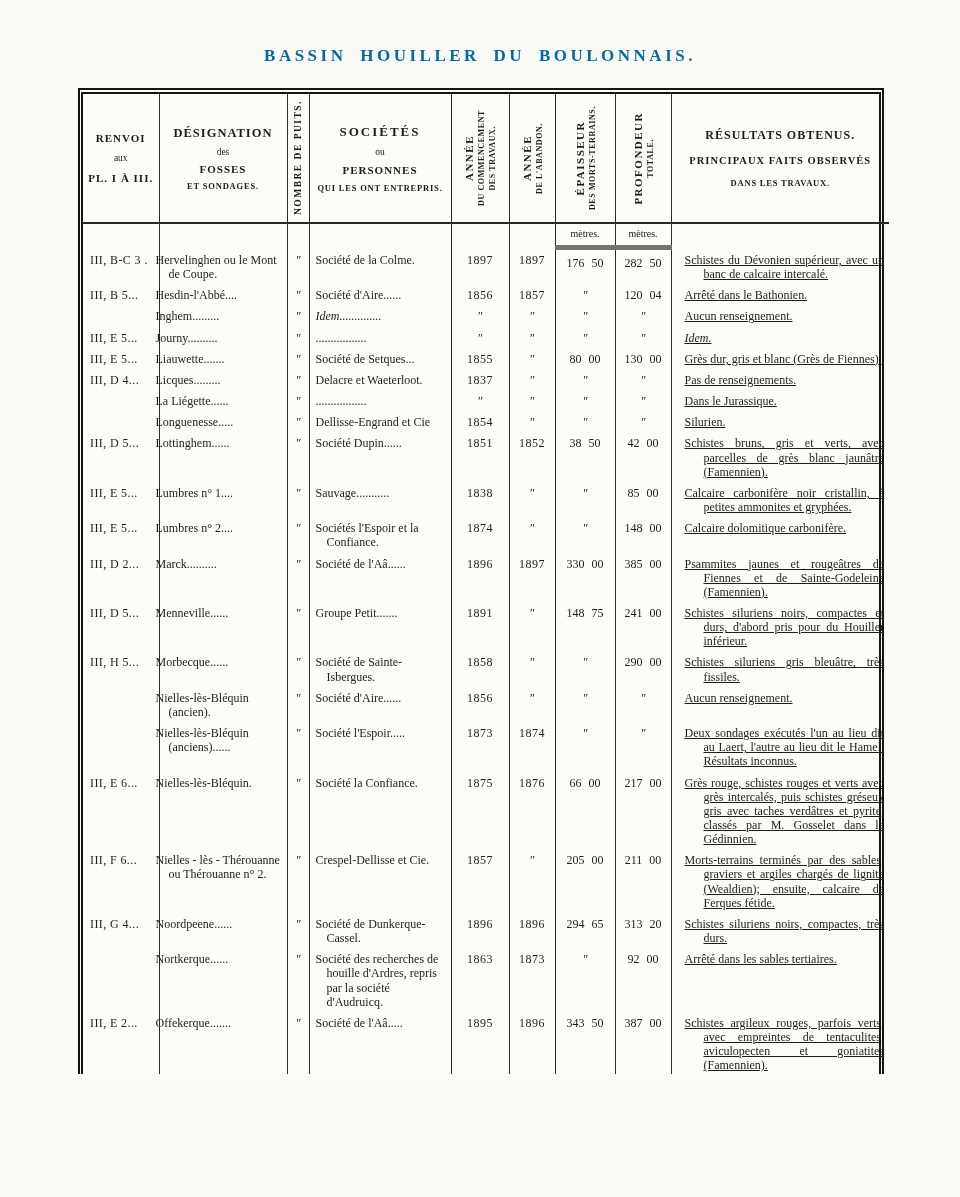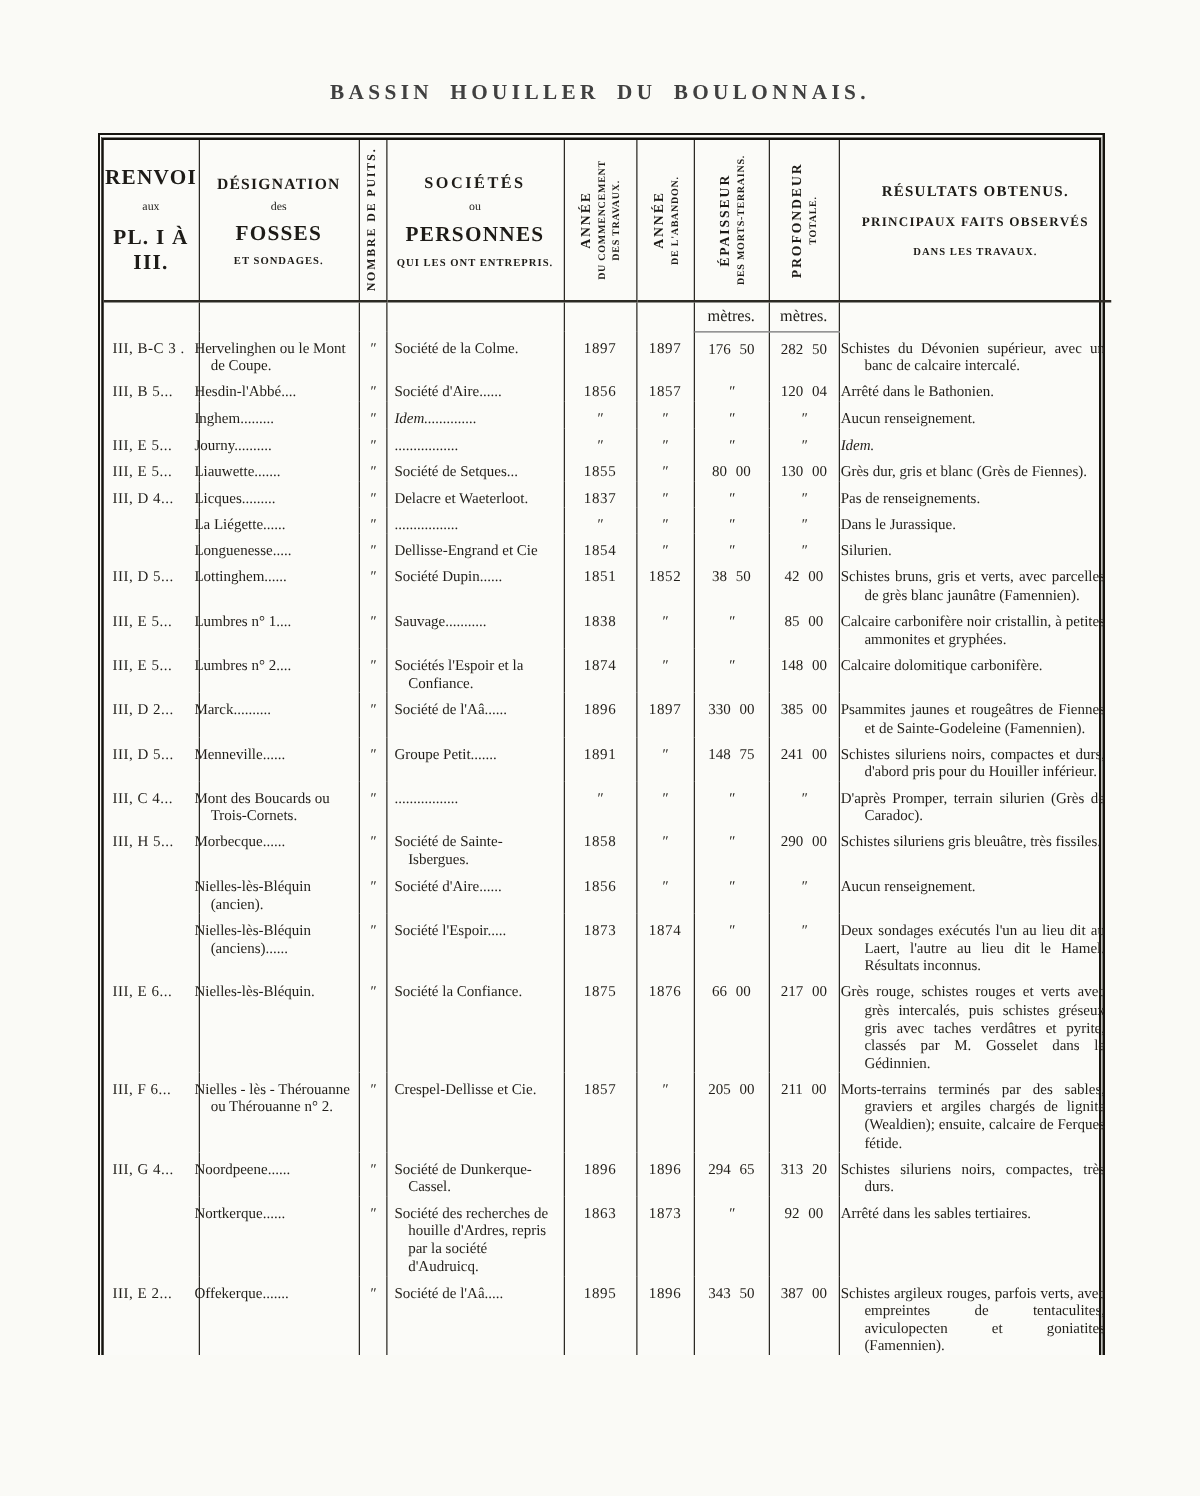--- a/index.html
+++ b/index.html
@@ -6,27 +6,27 @@
   body{
     width:960px;height:1197px;
     background:#fafaf6;
     color:#1d1b17;
     font-family:"Liberation Serif","DejaVu Serif",serif;
     -webkit-font-smoothing:antialiased;
   }
   .page{position:relative;width:960px;height:1197px;overflow:hidden;}
   .doc-title{
     margin:0;
-    padding-top:64px;
+    padding-top:46px;
     text-align:center;
     font-size:17px;
     font-weight:700;
     letter-spacing:3.5px;
     word-spacing:6px;
-    color:#404040;
+    color:#0369a1;
   }
   .table-frame{
     margin:22px 0 0 78px;
     width:806px;
     border-top:6px double #16140f;
     border-left:5px double #16140f;
     border-right:5px double #16140f;
     border-bottom:none;
     background:#fbfbf8;
     box-sizing:border-box;
@@ -38,51 +38,51 @@
   
   .head-row th{
     height:128px;
     border-bottom:2px solid #2c2a24;
     vertical-align:middle;
     padding:4px 2px;
     font-weight:400;
   }
   .hstack{display:flex;flex-direction:column;align-items:center;justify-content:center;gap:9px;height:100%;}
   .h-big{font-size:12.5px;font-weight:700;letter-spacing:1px;}
-  .h-mid{font-size:17px;font-weight:700;letter-spacing:1px;}
+  .h-mid{font-size:11px;font-weight:700;letter-spacing:1px;}
   .h-small{font-size:8.5px;font-weight:700;letter-spacing:0.8px;}
   .h-tiny{font-size:9.5px;}
   .vwrap{display:flex;flex-direction:row;align-items:center;justify-content:center;gap:2px;height:120px;}
   .v{writing-mode:vertical-rl;transform:rotate(180deg);white-space:nowrap;}
   .v-big{font-size:11px;font-weight:700;letter-spacing:1.5px;}
   .v-small{font-size:8px;font-weight:700;letter-spacing:0.6px;}
 
   
   .metres-row td{height:24px;border-bottom:none;vertical-align:middle;}
   .metres-row td.metres{
-    border-bottom:1px solid #737373;
+    border-bottom:5px solid #737373;
     text-align:center;
-    font-size:13px;
+    font-size:10px;
     padding-bottom:2px;
   }
 
   
   tbody td{
     padding:6px 4px 1px 4px;
     font-size:12px;
     line-height:1.18;
     color:#211e19;
   }
   .c-renvoi{padding-left:7px;white-space:nowrap;letter-spacing:0.4px;margin-top:16px;}
   .c-desig{padding-left:9px;text-indent:-13px;}
   .c-ditto{text-align:center;font-style:italic;}
   .c-soc{padding-left:17px;text-indent:-11px;}
   .c-year{text-align:center;letter-spacing:0.5px;margin-top:45px;}
   .c-num{text-align:center;word-spacing:4px;}
-  .c-res{padding-left:20px;padding-right:5px;text-indent:-19px;text-align:justify;}
+  .c-res{padding-left:32px;padding-right:5px;text-indent:-19px;text-align:justify;text-decoration:underline;}
   td.ditto{font-style:italic;text-align:center;text-indent:0;padding-left:4px;}
   td.em{font-style:italic;}
 </style>
 </head>
 <body>
 
 <div class="page">
 
   <h1 class="doc-title">BASSIN HOUILLER DU BOULONNAIS.</h1>
 
@@ -312,31 +312,20 @@
             <td class="c-desig">Menneville......</td>
             <td class="c-ditto ditto">″</td>
             <td class="c-soc">Groupe Petit.......</td>
             <td class="c-year">1891</td>
             <td class="c-year ditto">″</td>
             <td class="c-num">148 75</td>
             <td class="c-num">241 00</td>
             <td class="c-res">Schistes siluriens noirs, compactes et durs, d'abord pris pour du Houiller inférieur.</td>
           </tr>
           <tr>
-            <td class="c-renvoi">III, C 4...</td>
-            <td class="c-desig">Mont des Boucards ou Trois-Cornets.</td>
-            <td class="c-ditto ditto">″</td>
-            <td class="c-soc">.................</td>
-            <td class="c-year ditto">″</td>
-            <td class="c-year ditto">″</td>
-            <td class="c-num ditto">″</td>
-            <td class="c-num ditto">″</td>
-            <td class="c-res">D'après Promper, terrain silurien (Grès de Caradoc).</td>
-          </tr>
-          <tr>
             <td class="c-renvoi">III, H 5...</td>
             <td class="c-desig">Morbecque......</td>
             <td class="c-ditto ditto">″</td>
             <td class="c-soc">Société de Sainte-Isbergues.</td>
             <td class="c-year">1858</td>
             <td class="c-year ditto">″</td>
             <td class="c-num ditto">″</td>
             <td class="c-num">290 00</td>
             <td class="c-res">Schistes siluriens gris bleuâtre, très fissiles.</td>
           </tr>

